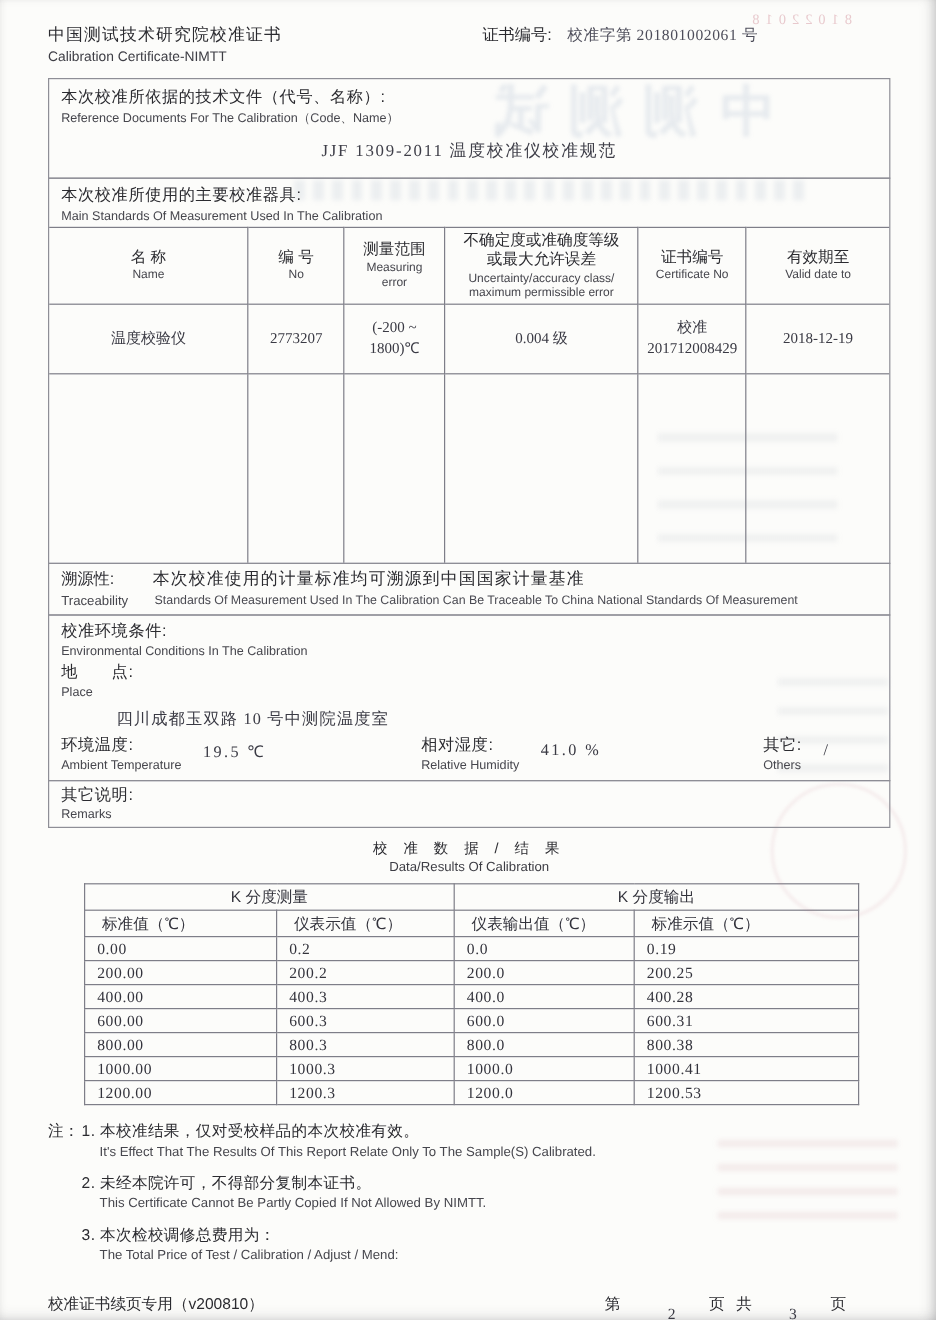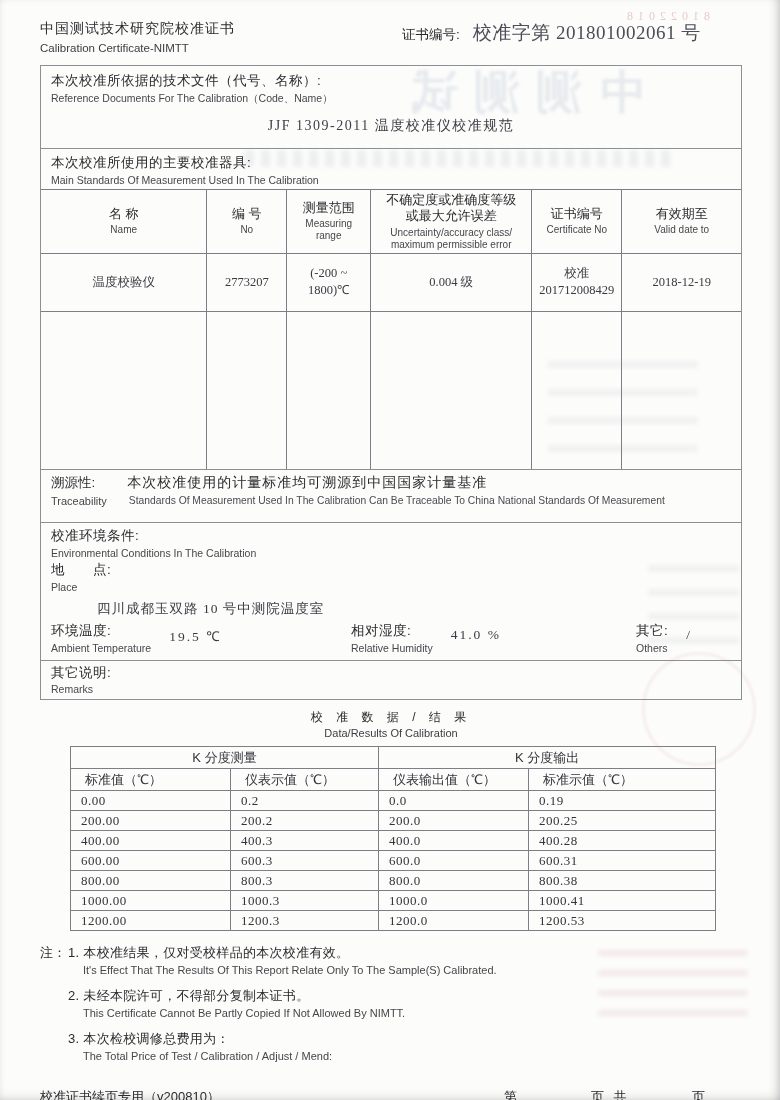--- a/index.html
+++ b/index.html
@@ -21,21 +21,21 @@
   .serif { font-family:"Liberation Serif", serif; }
   .pre { white-space:pre-line; }
 
   
   .hdr { display:flex; justify-content:space-between; margin-bottom:12px; }
   .hdr-title-zh { font-size:14px; letter-spacing:1px; color:#2b2b30; }
   .hdr-title-en { font-size:11.5px; color:#3d3d44; margin-top:4px; }
   .hdr-r { width:340px; }
   .hdr-r-top { display:flex; align-items:baseline; gap:13px; }
   .cert-label-zh { font-size:13.5px; color:#2b2b30; }
-  .cert-value { font-size:19px; color:#4d4d5a; letter-spacing:.5px; }
+  .cert-value { font-size:13px; color:#4d4d5a; letter-spacing:.5px; }
   .cert-label-en { font-size:11px; color:#3d3d44; margin-top:3px; }
 
   
   .box { border:1px solid #8e8e96; margin-top:-1px; background:transparent; position:relative; }
   .lbl-zh { font-size:13.5px; color:#2b2b30; letter-spacing:.5px; }
   .lbl-en { font-size:10.5px; color:#46464d; margin-top:2px; }
 
   .box-a { height:84px; padding:6px 10px; }
   .ref-value { text-align:center; margin-top:11px; font-size:14px; color:#3e3e48; letter-spacing:1.5px; }
 
@@ -44,21 +44,21 @@
   .std th, .std td { border:1px solid #7e7e88; font-weight:normal; text-align:center; vertical-align:middle; }
   .std th:first-child, .std td:first-child { border-left:none; }
   .std th:last-child, .std td:last-child { border-right:none; }
   .std tr:last-child td { border-bottom:none; }
   .std thead th { height:62px; padding:2px; }
   .std .h-zh { display:block; font-size:13px; color:#2b2b30; line-height:1.25; }
   .std .h-en { display:block; font-size:10px; color:#46464d; margin-top:2px; line-height:1.2; }
   .std tbody .data td { height:58px; font-family:"Liberation Serif", serif; font-size:12.5px; color:#3a3a44; line-height:1.35; }
   .std tbody .empty td { height:158px; }
 
-  .box-c { padding:4px 10px 15px; }
+  .box-c { padding:4px 10px 5px; }
   .trc-r1 { display:flex; gap:32px; align-items:baseline; }
   .trc-zh { font-size:13.5px; }
   .trc-text-zh { font-size:14px; letter-spacing:1px; color:#2b2b30; }
   .trc-r2 { display:flex; gap:22px; margin-top:3px; }
   .trc-en { font-size:11px; color:#46464d; }
   .trc-text-en { font-size:10.3px; color:#4a4a52; }
 
   .env-h { padding:4px 10px 1px; }
   .env-place { display:flex; padding:1px 10px 2px;flex-direction:column; }
   .pl-value { font-size:13.5px; color:#3a3a44; margin-left:46px; margin-top:7px; letter-spacing:1px; }
@@ -165,21 +165,21 @@
               <span class="h-zh pre">名    称</span>
               <span class="h-en pre">Name</span>
             </th>
           <th>
               <span class="h-zh pre">编 号</span>
               <span class="h-en pre">No</span>
             </th>
           <th>
               <span class="h-zh pre">测量范围</span>
               <span class="h-en pre">Measuring
-range</span>
+error</span>
             </th>
           <th>
               <span class="h-zh pre">不确定度或准确度等级
 或最大允许误差</span>
               <span class="h-en pre">Uncertainty/accuracy class/
 maximum permissible error</span>
             </th>
           <th>
               <span class="h-zh pre">证书编号</span>
               <span class="h-en pre">Certificate No</span>

